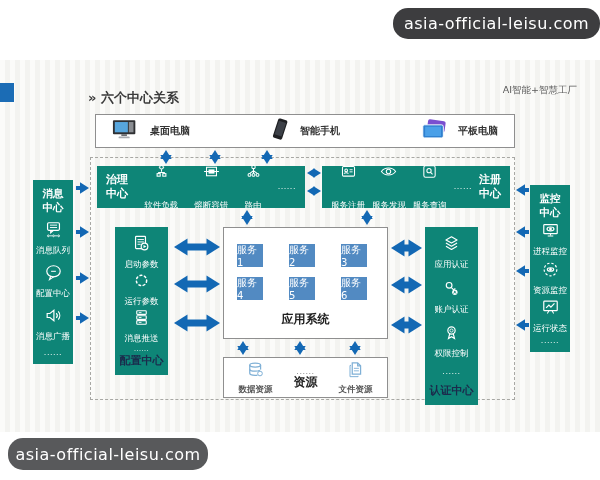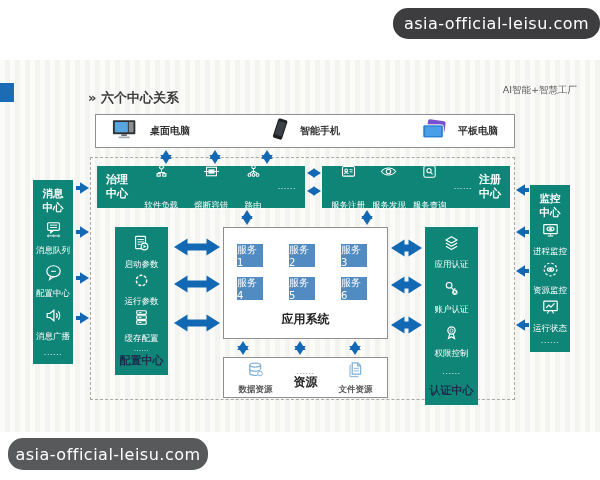--- a/index.html
+++ b/index.html
@@ -296,21 +296,21 @@
   </div>
   <div class="vitem">
     <span><svg viewBox="0 0 24 24">
           <g fill="none" stroke="#fff" stroke-width="1.4">
             <rect x="6" y="3.5" width="12" height="4.6" rx="1"></rect>
             <rect x="6" y="9.7" width="12" height="4.6" rx="1"></rect>
             <rect x="6" y="15.9" width="12" height="4.6" rx="1"></rect>
             <path d="M8.5 5.8H12M8.5 12H12M8.5 18.2H12" stroke-width="1.1"></path>
           </g>
         </svg></span>
-    <span class="vlabel">缓存配置</span>
+    <span class="vlabel">消息推送</span>
   </div>
   <span class="dots">......</span>
   <div class="darktitle">配置中心</div>
 </div>
 
 <div id="auth" class="abs teal vbox">
   <div class="vitem">
     <span><svg viewBox="0 0 24 24">
           <g fill="none" stroke="#fff" stroke-width="1.5" stroke-linejoin="round">
             <path d="M12 3.5L19 7.5L12 11.5L5 7.5Z"></path>

